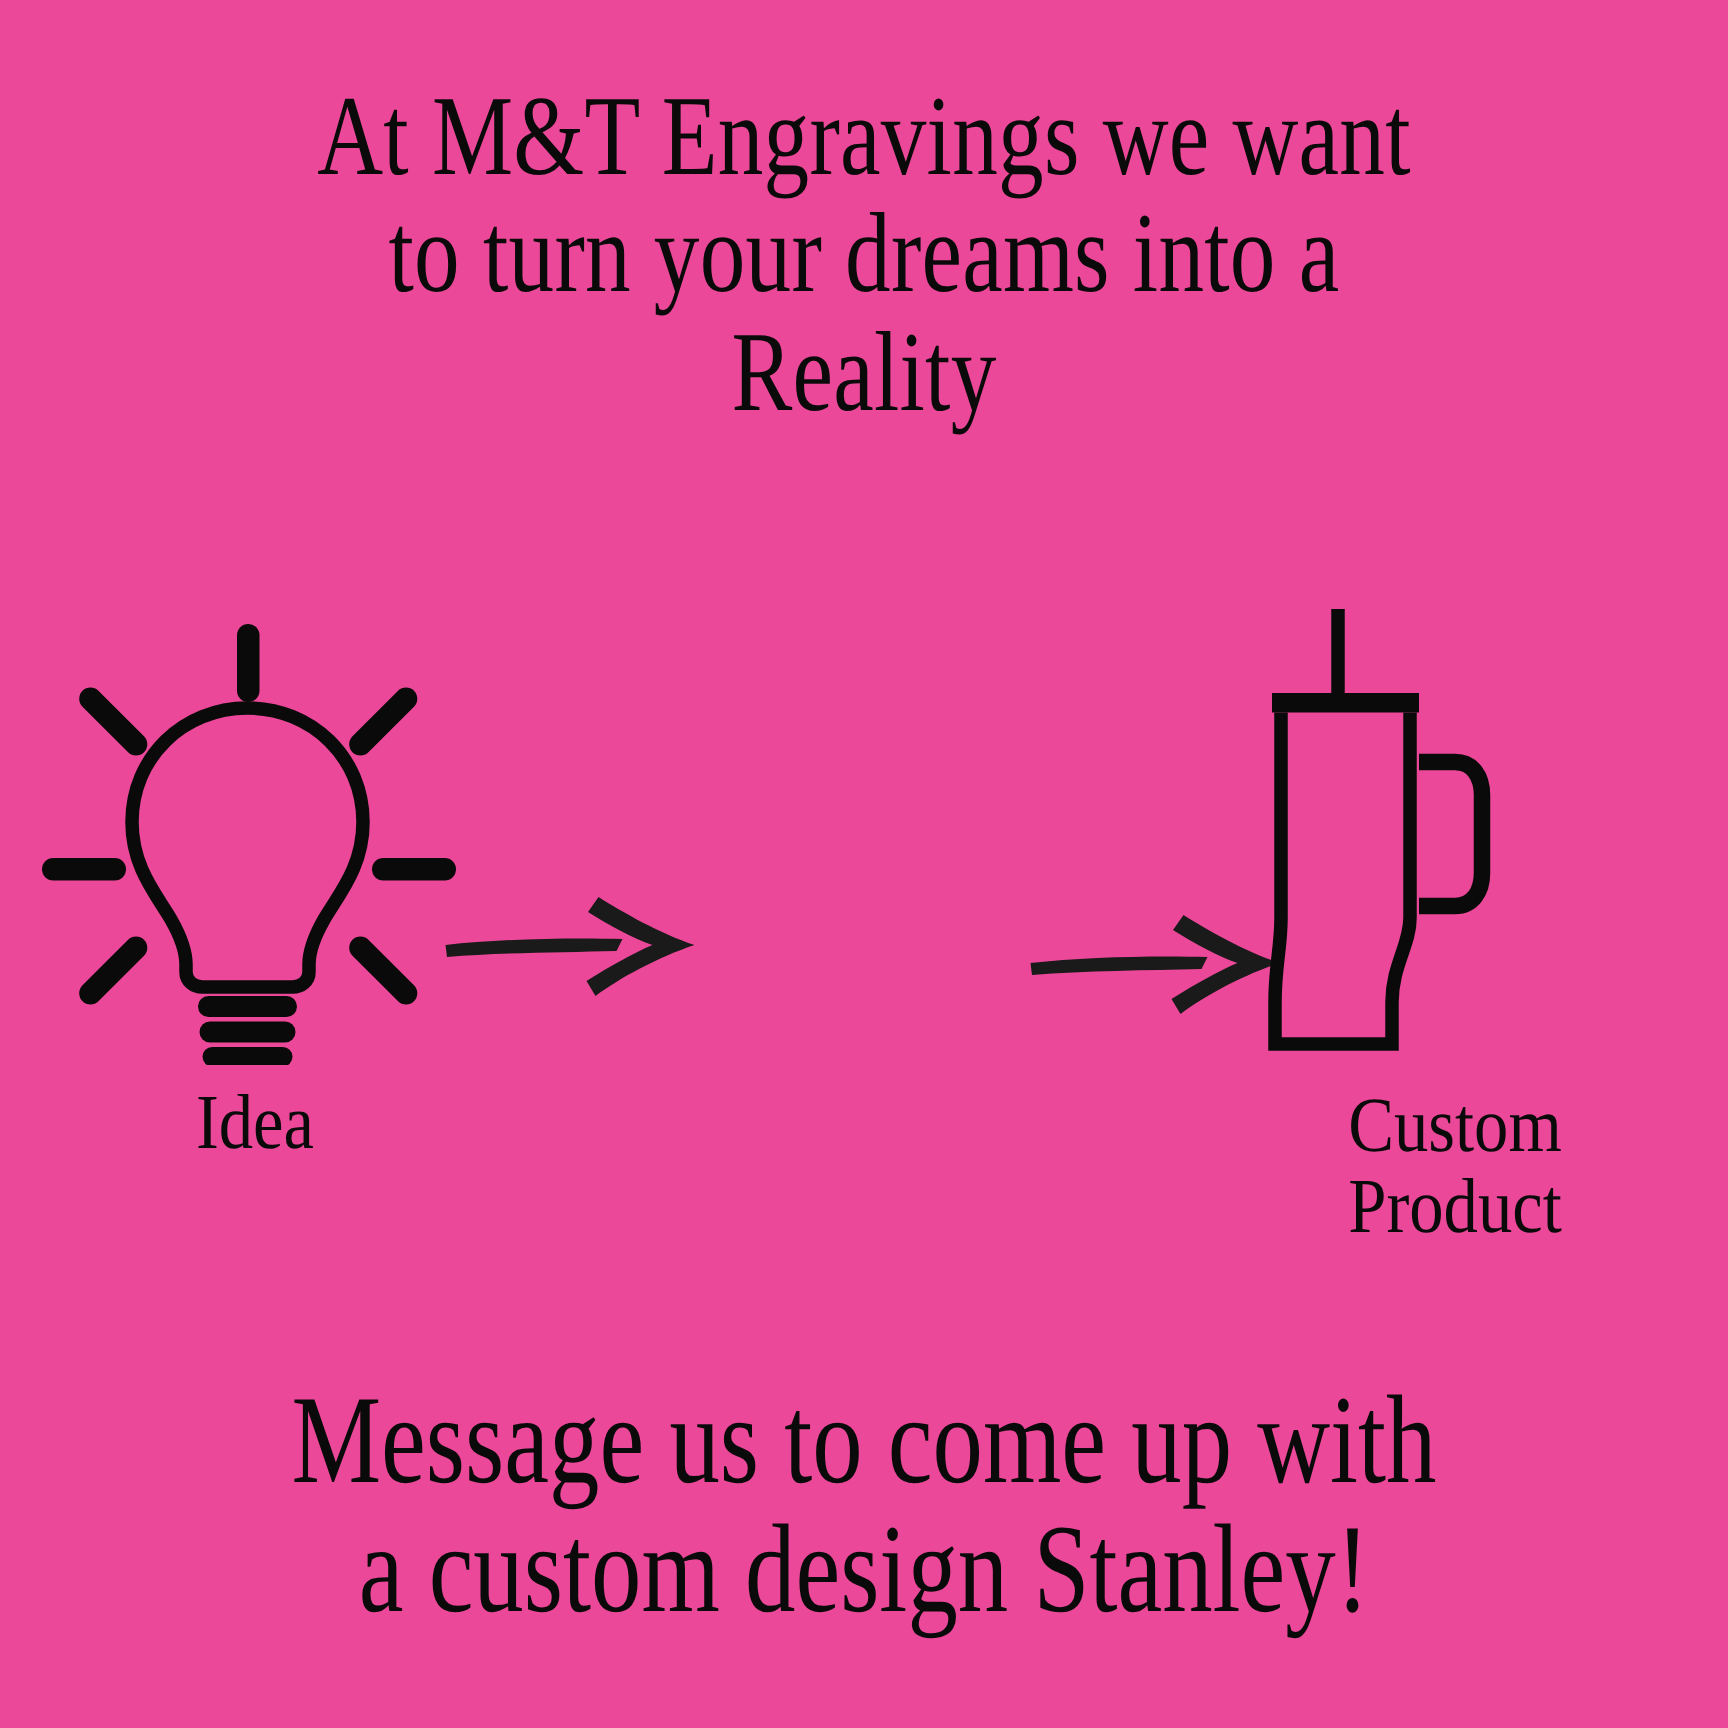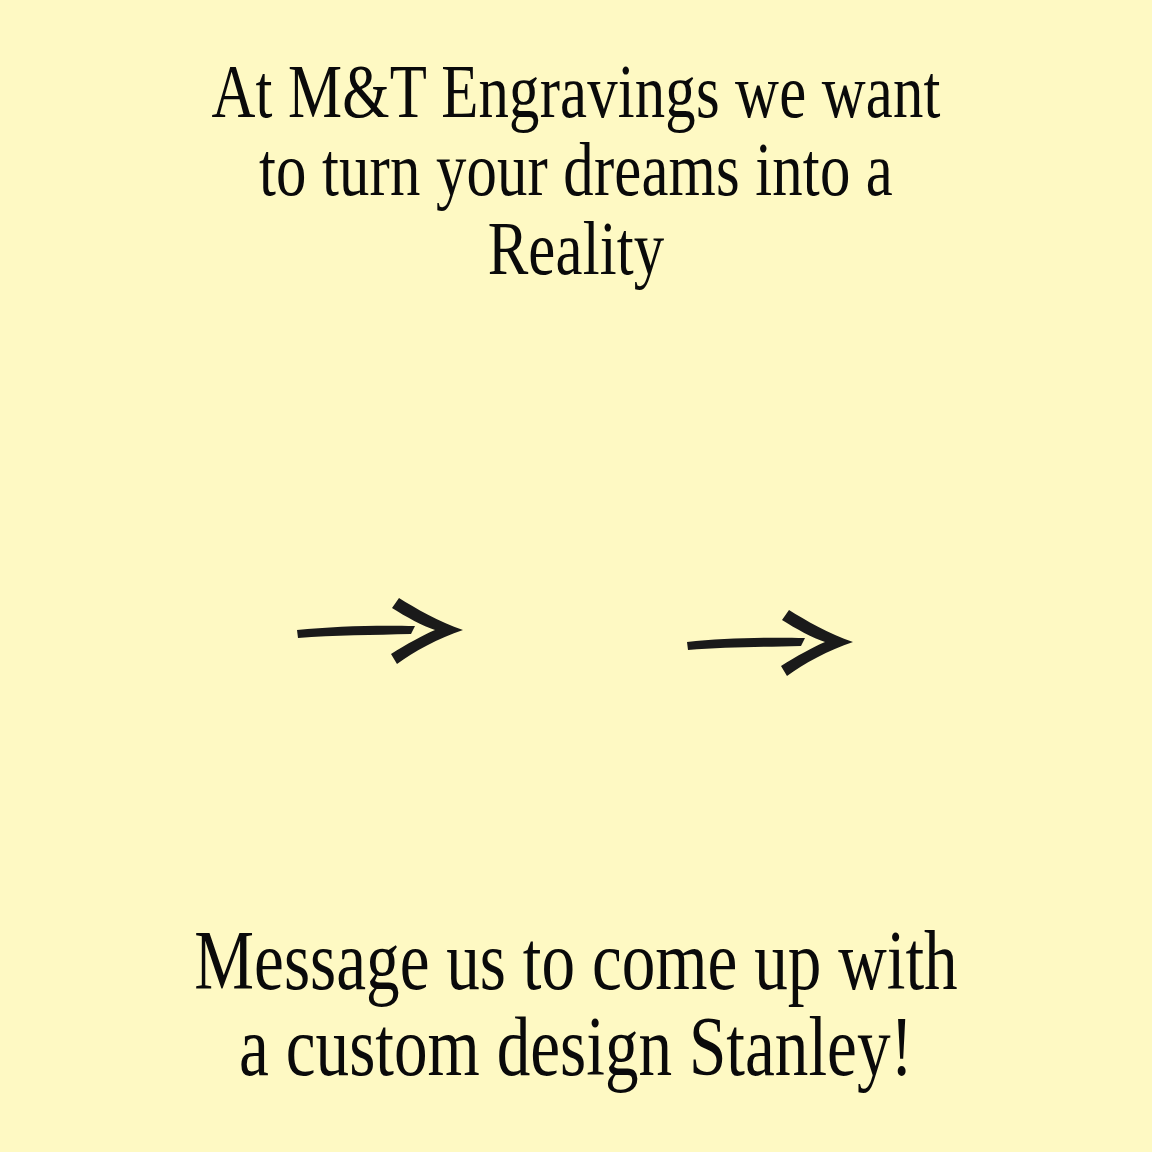--- a/index.html
+++ b/index.html
@@ -5,21 +5,21 @@
 <style>
   html, body {
     margin: 0;
     padding: 0;
     background: #ffffff;
   }
   #page {
     position: relative;
     width: 1152px;
     height: 1152px;
-    background: #fef9c3;
+    background: #ec4899;
     overflow: hidden;
     font-family: "Liberation Serif", "DejaVu Serif", serif;
     color: #000000;
   }
 
   
   .headline {
     position: absolute;
     left: 0;
     top: 52px;
@@ -97,20 +97,56 @@
 <body>
 
 <div id="page">
 
   <div class="headline">At M&amp;T Engravings we want
 to turn your dreams into a
 Reality</div>
 
   <div class="flow">
 
+    <div class="step" id="step-idea">
+      <span class="step-icon">
+        <svg width="290" height="310" viewBox="0 0 290 310" xmlns="http://www.w3.org/2000/svg">
+          <g fill="#0a0a0a">
+
+            <rect x="138" y="16" width="15" height="52" rx="7.5"></rect>
+            <rect x="48" y="52" width="15" height="58" rx="7.5" transform="rotate(-45 55.5 81)"></rect>
+            <rect x="228" y="52" width="15" height="58" rx="7.5" transform="rotate(45 235.5 81)"></rect>
+            <rect x="8" y="172" width="56" height="15" rx="7.5"></rect>
+            <rect x="228" y="172" width="56" height="15" rx="7.5"></rect>
+            <rect x="48" y="218" width="15" height="58" rx="7.5" transform="rotate(45 55.5 247)"></rect>
+            <rect x="228" y="218" width="15" height="58" rx="7.5" transform="rotate(-45 235.5 247)"></rect>
+          </g>
+
+          <path d="M145 72
+                   C 188 72 222 105 222 148
+                   C 222 178 206 196 196 213
+                   C 188 227 186 236 186 243
+                   L 186 248
+                   C 186 254 181 258 175 258
+                   L 115 258
+                   C 109 258 104 254 104 248
+                   L 104 243
+                   C 104 236 102 227 94 213
+                   C 84 196 68 178 68 148
+                   C 68 105 102 72 145 72 Z" fill="none" stroke="#0a0a0a" stroke-width="9" stroke-linejoin="round"></path>
+
+          <g fill="#0a0a0a">
+            <rect x="112" y="264" width="66" height="14" rx="7"></rect>
+            <rect x="113" y="281" width="64" height="14" rx="7"></rect>
+            <rect x="115" y="298" width="60" height="13" rx="6.5"></rect>
+          </g>
+        </svg>
+      </span>
+      <span class="step-label">Idea</span>
+    </div>
 
     <span class="arrow" id="arrow-1">
       <svg width="178" height="70" viewBox="0 0 178 70" xmlns="http://www.w3.org/2000/svg">
         <path d="M4 34
                  C 40 30 86 29 122 30
                  L 118 38
                  C 82 39 40 39 5 42
                  Z" fill="#1a1a1a"></path>
         <path d="M106 2
                  C 122 12 146 26 170 34
@@ -133,19 +169,49 @@
         <path d="M106 2
                  C 122 12 146 26 170 34
                  C 146 42 120 56 104 68
                  L 98 58
                  C 114 48 130 39 142 34
                  C 130 30 113 21 99 12
                  Z" fill="#1a1a1a"></path>
       </svg>
     </span>
 
+    <div class="step" id="step-product">
+      <span class="step-icon">
+        <svg width="200" height="310" viewBox="0 0 200 310" xmlns="http://www.w3.org/2000/svg">
+          <g fill="none" stroke="#0a0a0a" stroke-width="9" stroke-linejoin="miter">
+
+            <line x1="72" y1="6" x2="72" y2="62" stroke-width="9"></line>
+
+            <rect x="28" y="62" width="98" height="13" fill="#0a0a0a" stroke="none"></rect>
+
+            <path d="M126 108
+                     L 150 108
+                     C 162 108 168 118 168 130
+                     L 168 182
+                     C 168 194 162 204 150 204
+                     L 126 204" stroke-width="11" stroke-linecap="butt"></path>
+
+            <path d="M34 75
+                     L 34 212
+                     C 34 232 30 244 30 268
+                     L 30 296
+                     L 108 296
+                     L 108 268
+                     C 108 244 120 230 120 212
+                     L 120 75" stroke-width="9"></path>
+          </g>
+        </svg>
+      </span>
+      <span class="step-label">Custom
+Product</span>
+    </div>
 
   </div>
 
   <div class="footer-text">Message us to come up with
 a custom design Stanley!</div>
 
 </div>
 
 </body></html>

